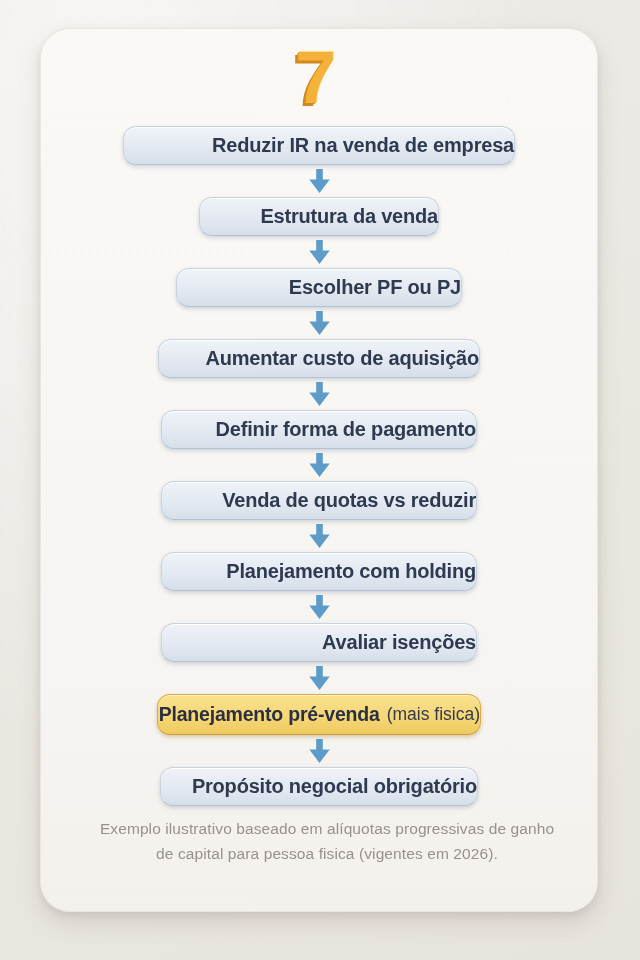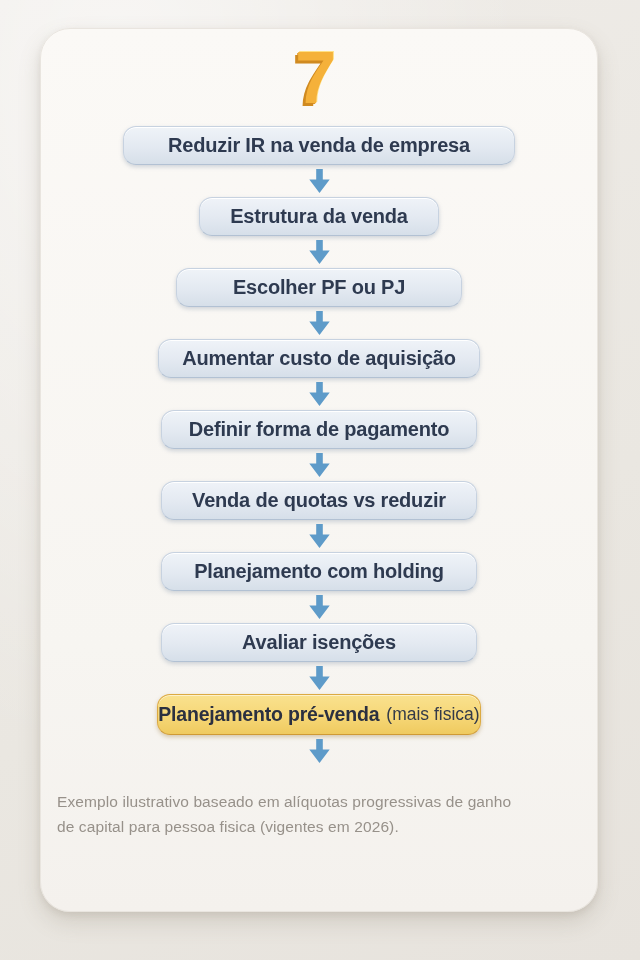--- a/index.html
+++ b/index.html
@@ -51,21 +51,21 @@
 
   .flow {
     margin-top: 16px;
     display: flex;
     flex-direction: column;
     align-items: center;
   }
   .step {
     height: 39px;
     display: flex;
-    justify-content: center;
+    justify-content: flex-end;
     align-items: center;
     border-radius: 13px;
     white-space: nowrap;
   }
   .step-blue {
     background: linear-gradient(180deg, #eff3f8 0%, #e3e9f1 55%, #d6dfe9 100%);
     border: 1px solid #c7d2e0;
     border-bottom-color: #b2c1d3;
     box-shadow: 0 2px 4px rgba(96,118,148,0.28), inset 0 1px 0 rgba(255,255,255,0.95);
     font-weight: 700;
@@ -91,22 +91,22 @@
   .w5  { width: 316px; }
   .w6  { width: 316px; }
   .w7  { width: 316px; }
   .w8  { width: 316px; }
   .w9  { width: 324px; }
   .w10 { width: 318px; }
 
   .arrow { margin: 4px 0; line-height: 0; }
 
   .footer {
-    margin-top: 22px;
-    text-align: left;
+    margin-top: 10px;
+    text-align: center;
     font-size: 15.5px;
     line-height: 1.62;
     color: #97918a;
     letter-spacing: 0.1px;
     padding-left: 16px;
   }
 </style>
 </head>
 <body>
 
@@ -175,20 +175,23 @@
         </svg></div>
 
     <div class="step step-yellow w9">
       <span class="lbl">Planejamento pré-venda</span>
       <span class="sfx">(mais fisica)</span>
     </div>
     <div class="arrow"><svg width="21" height="24" viewBox="0 0 21 24">
           <path d="M7.2 0 h6.6 v10.5 h6.9 L10.5 24 0.3 10.5 h6.9 Z" fill="#5e9bc9"></path>
         </svg></div>
 
+    <div class="step step-blue w10">
+      <span>Propósito negocial obrigatório</span>
+    </div>
 
   </div>
 
   <div class="footer">
     <div>Exemplo ilustrativo baseado em alíquotas progressivas de ganho</div>
     <div>de capital para pessoa fisica (vigentes em 2026).</div>
   </div>
 
 </div>
 

